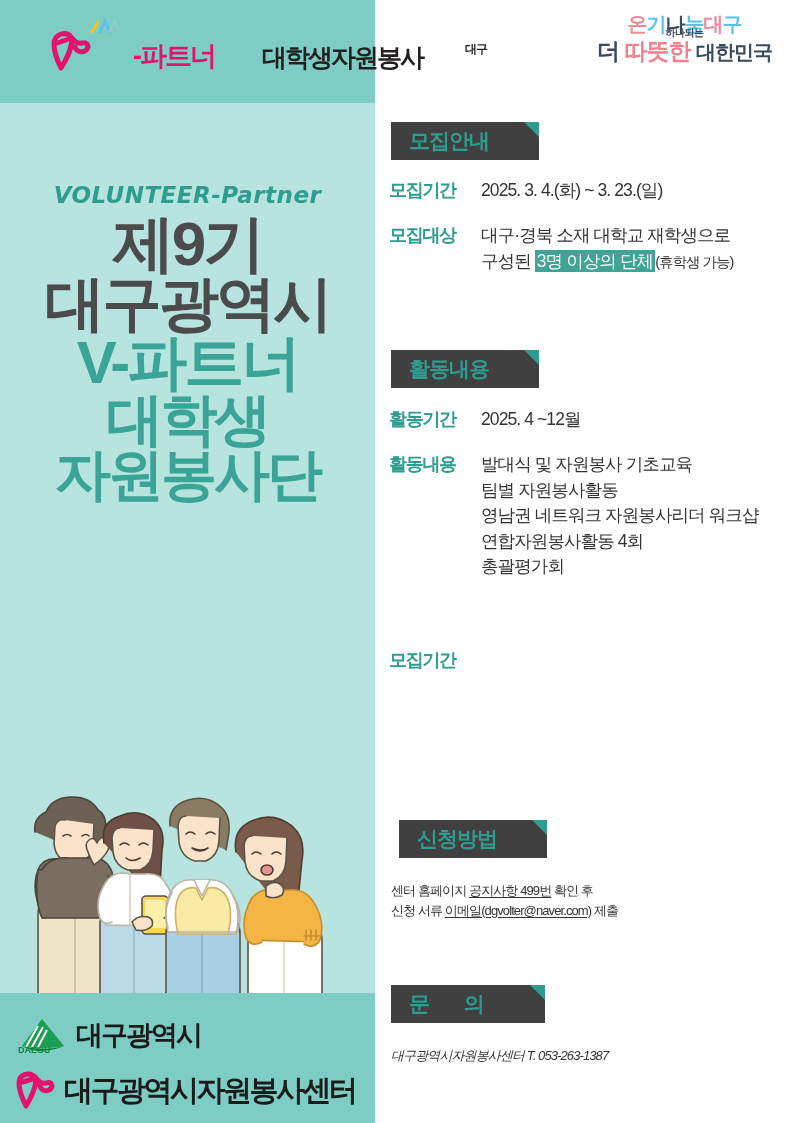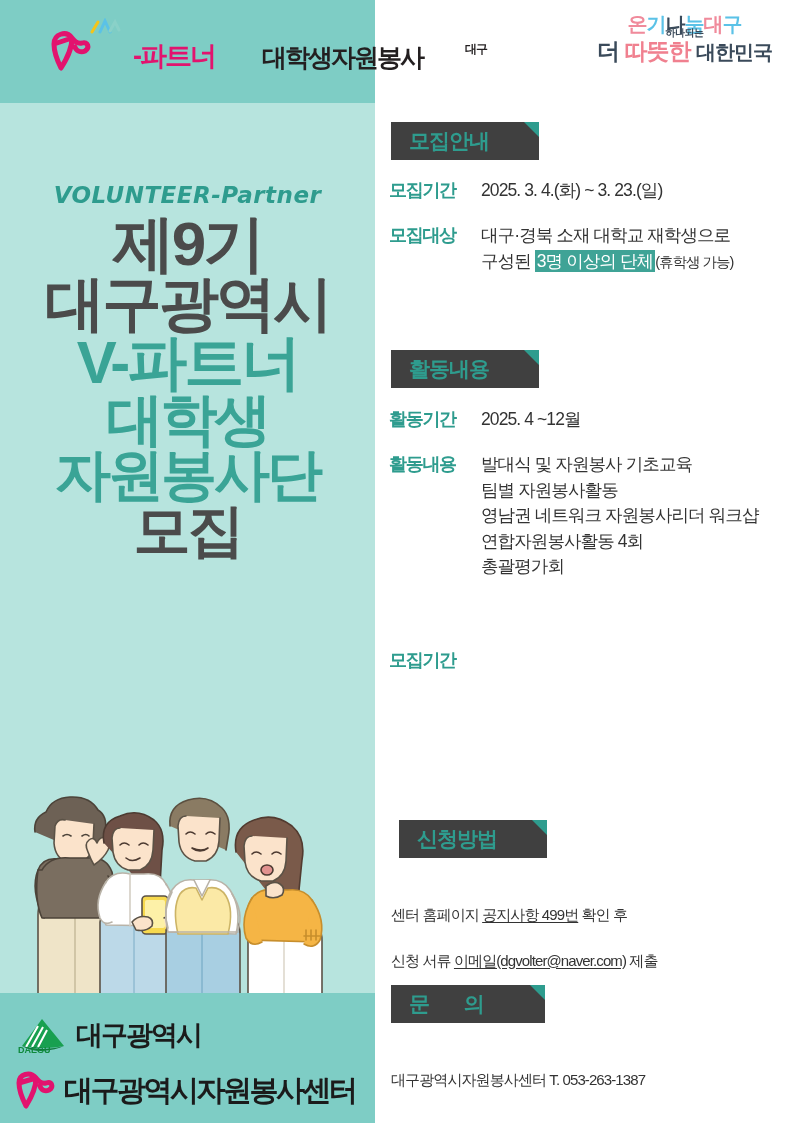--- a/index.html
+++ b/index.html
@@ -177,36 +177,35 @@
   }
   .row-val .small {
     font-size: 14.5px; letter-spacing: -1px;
   }
   .hl {
     background: #3fa396; color: #ffffff;
     padding: 1px 2px;
   }
   .ul { text-decoration: underline; text-underline-offset: 2px; }
   .plain-line {
-    font-size: 15px; color: #333333; letter-spacing: -0.9px;
+    font-size: 13px; color: #333333; letter-spacing: -0.9px;
     line-height: 1.5;
-    margin-top: 23px;
   }
 
   
   .blk { position: absolute; }
   #blk-recruit-tab  { left: 391px; top: 122px; }
   #blk-recruit-rows { left: 389px; top: 178px; width: 400px; }
   #blk-activity-tab { left: 391px; top: 350px; }
   #blk-activity-rows{ left: 389px; top: 407px; width: 400px; }
   #blk-benefit-rows { left: 389px; top: 648px; width: 400px; }
   #blk-apply-tab    { left: 391px; top: 820px; padding-left: 8px; }
   #blk-apply-body   { left: 391px; top: 881px; width: 400px; }
   #blk-inq-tab      { left: 391px; top: 985px; }
-  #blk-inq-body     { left: 391px; top: 1046px; width: 400px; }
+  #blk-inq-body     { left: 391px; top: 1046px; width: 400px; font-style: italic; }
 
   .gap-row { margin-top: 20px; }
 </style>
 </head>
 <body>
 
 <div id="poster">
 
   <div class="header-band"></div>
   <div class="header-right"></div>
@@ -243,21 +242,20 @@
   <div class="left-col"></div>
 
   <div class="volunteer-partner">VOLUNTEER-Partner</div>
 
   <div class="title-block">
     <span class="title-line t-dark ts-big">제9기</span>
     <span class="title-line t-dark ts-big2">대구광역시</span>
     <span class="title-line t-teal ts-big2">V-파트너</span>
     <span class="title-line t-teal ts-mid">대학생</span>
     <span class="title-line t-teal ts-mid2">자원봉사단</span>
-    <span class="title-line t-dark ts-mid">모집</span>
   </div>
 
   <div class="illustration">
     <svg width="360" height="300" viewBox="0 0 360 300">
       <g stroke="#5b5246" stroke-width="1.6" stroke-linejoin="round" stroke-linecap="round" fill="none">
 
         <path d="M30 300 L30 215 Q30 200 40 198 L95 198 Q105 201 105 216 L105 300" fill="#efe4c8"></path>
         <path d="M67 300 L67 205" stroke="#c9bd9e"></path>
         <path d="M27 132 Q25 118 38 112 Q44 98 62 97 Q82 96 90 110 Q100 116 97 132
                  L95 150 Q92 158 86 157" fill="#6d6155" stroke="#4c4339"></path>

